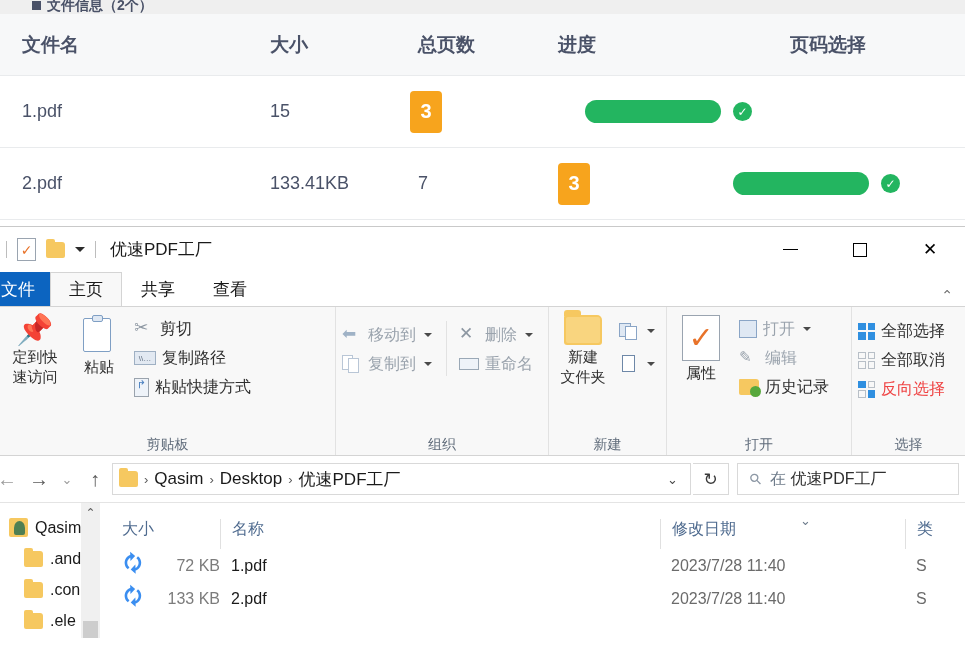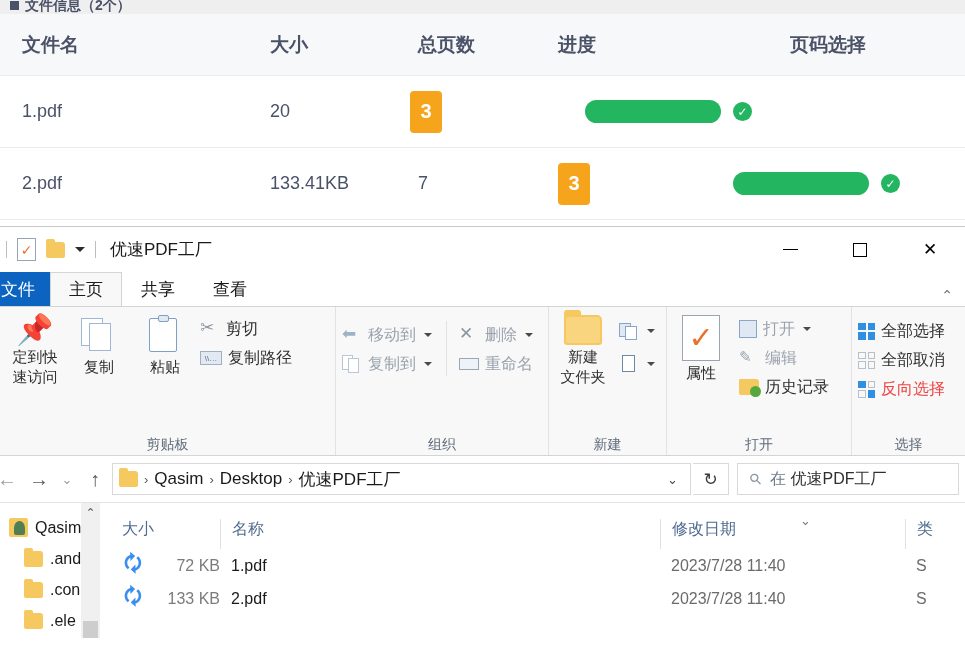--- a/index.html
+++ b/index.html
@@ -8,21 +8,21 @@
     font-family: "Liberation Sans", "DejaVu Sans", sans-serif;
     background: #ffffff;
     overflow: hidden;
   }
 
   
   #pdf-app { position: absolute; left: 0; top: 0; width: 965px; height: 226px; background: #ffffff; }
 
   .pdf-infobar {
     height: 14px; background: #efefef; display: flex; align-items: center;
-    padding-left: 10px; gap: 6px; overflow: hidden;
+    padding-left: 32px; gap: 6px; overflow: hidden;
   }
   .pdf-infobar .sq { width: 9px; height: 9px; background: #4a5268; flex: none; margin-top: -4px; }
   .pdf-infobar .txt {
     font-size: 14px; color: #4a5268; font-weight: bold; white-space: nowrap;
     line-height: 14px; margin-top: -5px;
   }
 
   .pdf-thead {
     height: 62px; background: #f7f8f9; display: flex; align-items: center;
     border-bottom: 1px solid #e9ebed;
@@ -229,21 +229,21 @@
   <div class="pdf-thead">
     <div class="th c-name">文件名</div>
     <div class="th c-size">大小</div>
     <div class="th c-pages">总页数</div>
     <div class="th c-prog">进度</div>
     <div class="th c-sel">页码选择</div>
   </div>
 
   <div class="pdf-row">
     <div class="td c-name">1.pdf</div>
-    <div class="td c-pages">20</div>
+    <div class="td c-pages">15</div>
     <div class="td c-sel">
       <span class="page-badge">3</span>
     </div>
     <div class="td c-prog">
       <div class="prog-wrap">
         <div class="prog-bar"></div>
         <div class="prog-check">✓</div>
       </div>
     </div>
   </div>
@@ -300,40 +300,37 @@
 
     <div class="rgroup" style="width:335px">
       <div class="gbody">
         <div class="bigbtn" style="width:58px">
           <span class="pin">📌</span>
           <span class="lbl two">定到快</span>
           <span class="lbl two">速访问</span>
         </div>
         <div class="bigbtn">
           <span class="i40">
-            <span class="sheet-a" style="left:2px;top:3px;width:22px;height:28px"></span>
-            <span class="sheet-b" style="left:10px;top:8px;width:22px;height:28px"></span>
-          </span>
-          <span class="lbl">复制</span>
-        </div>
-        <div class="bigbtn">
-          <span class="i40">
             <span class="clip-body"></span>
               <span class="clip-top"></span>
           </span>
           <span class="lbl">粘贴</span>
         </div>
         <div class="smallcol">
           <div class="smallbtn enabled">
             <span class="i20 scissor">✂</span>
             <span class="lbl" style="color:#2f2f2f">剪切</span>
           </div>
           <div class="smallbtn enabled">
             <span class="pathico">\\…</span>
             <span class="lbl" style="color:#2f2f2f">复制路径</span>
+          </div>
+          <div class="smallbtn enabled">
+            <span class="pasteshort"></span>
+            <span class="lbl" style="color:#2f2f2f">粘贴快捷方式</span>
           </div>
         </div>
       </div>
       <div class="glabel">剪贴板</div>
     </div>
 
     <div class="rgroup" style="width:213px">
       <div class="gbody" style="gap:14px;padding-top:14px">
         <div class="smallcol">
           <div class="smallbtn">

